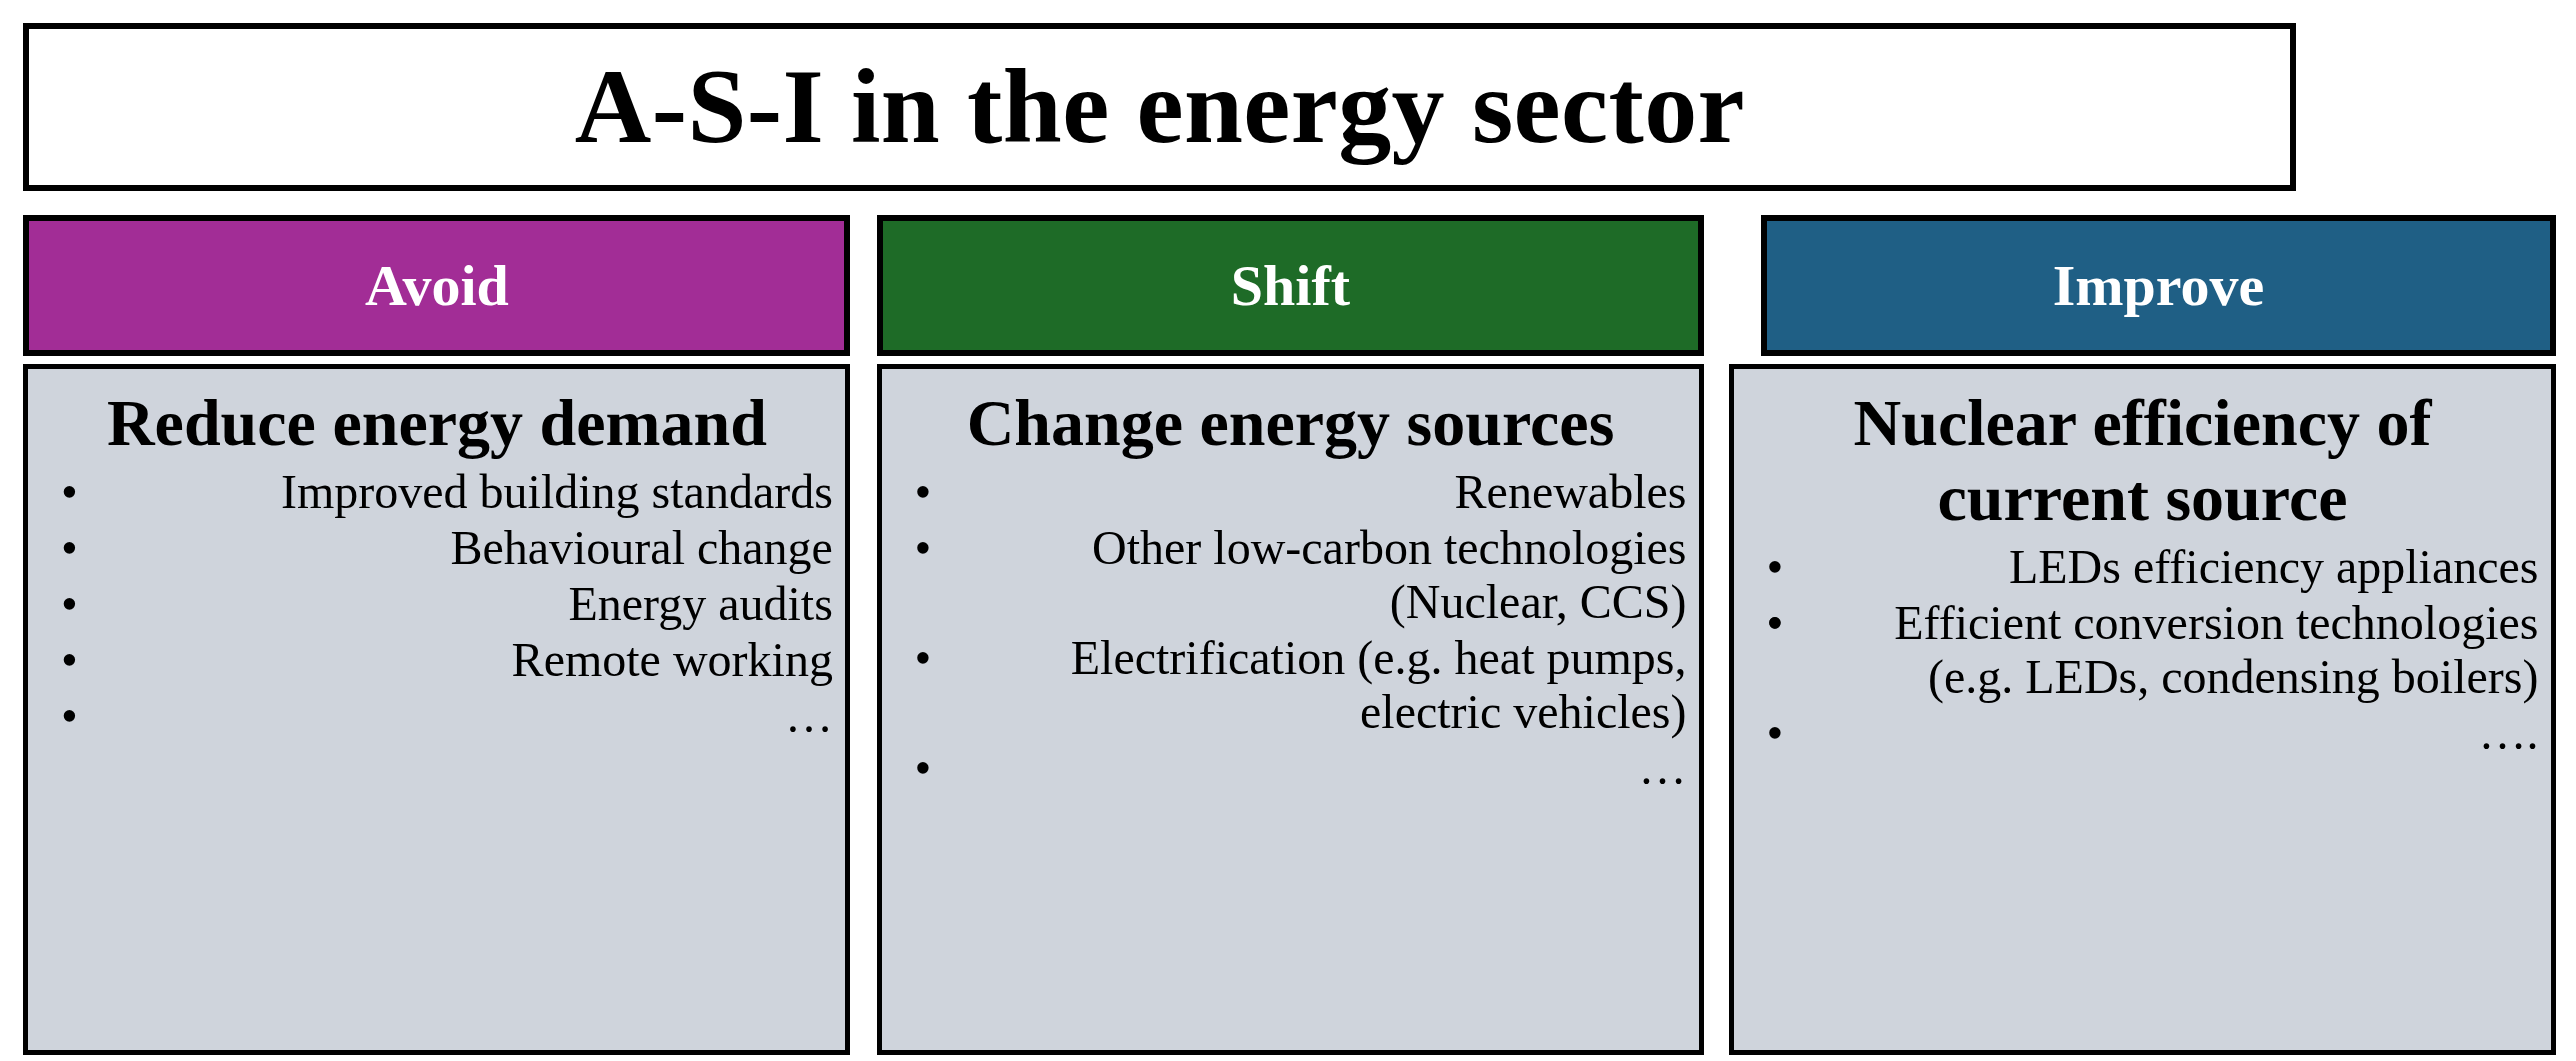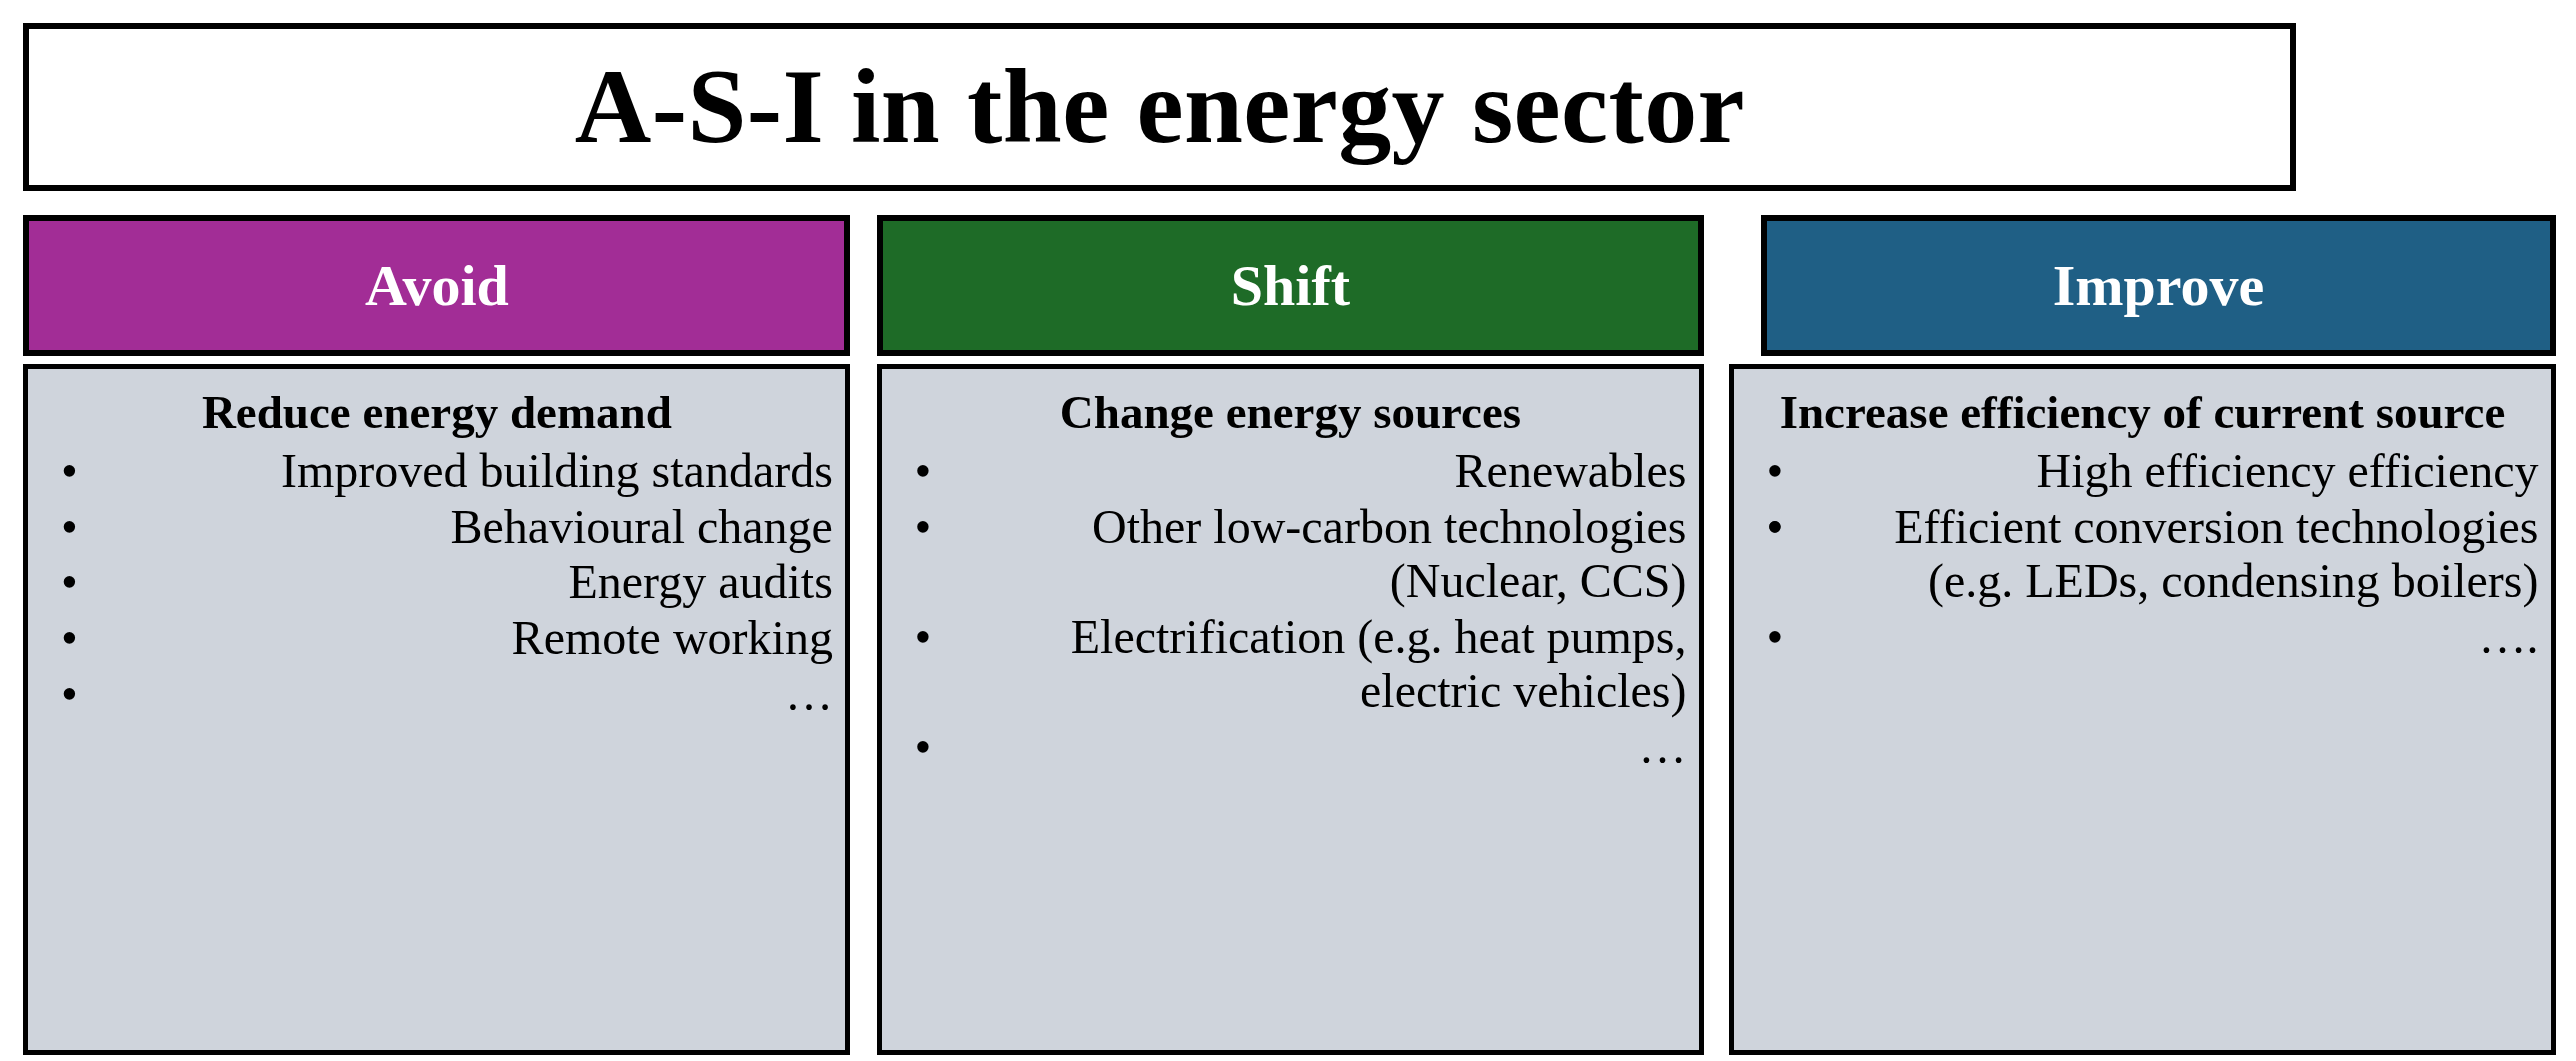--- a/index.html
+++ b/index.html
@@ -76,21 +76,21 @@
     box-sizing: border-box;
     margin-top: 7.8px;
     height: 691px;
     background: #cfd4dc;
     border: 5.5px solid #000000;
     padding: 11px 12.5px 0 12.5px;
     overflow: hidden;
   }
 
   .col-subtitle {
-    font-size: 47px;
+    font-size: 66px;
     font-weight: bold;
     color: #000000;
     text-align: center;
     line-height: 1.13;
     margin: 6.2px 7.8px 4.7px 7.8px;
   }
 
   .bullet-list {
     list-style: none;
     margin: 0;
@@ -182,25 +182,25 @@
         </li>
       </ul>
     </div>
   </div>
 
   <div class="column c2">
     <div class="col-header" style="background-color: rgb(31, 95, 133); margin-left: 32px;">
       <div class="col-header-label">Improve</div>
     </div>
     <div class="col-body" style="background-color: rgb(207, 212, 220);">
-      <div class="col-subtitle">Increase efficiency of current source</div>
+      <div class="col-subtitle">Nuclear efficiency of current source</div>
       <ul class="bullet-list">
         <li class="bullet-item">
           <span class="bullet-dot">•</span>
-          <span class="bullet-text">High efficiency efficiency</span>
+          <span class="bullet-text">LEDs efficiency appliances</span>
         </li>
         <li class="bullet-item">
           <span class="bullet-dot">•</span>
         </li>
         <li class="bullet-item">
           <span class="bullet-dot">•</span>
           <span class="bullet-text">Efficient conversion technologies (e.g. LEDs, condensing boilers)</span>
         </li>
         <li class="bullet-item">
           <span class="bullet-dot">•</span>

